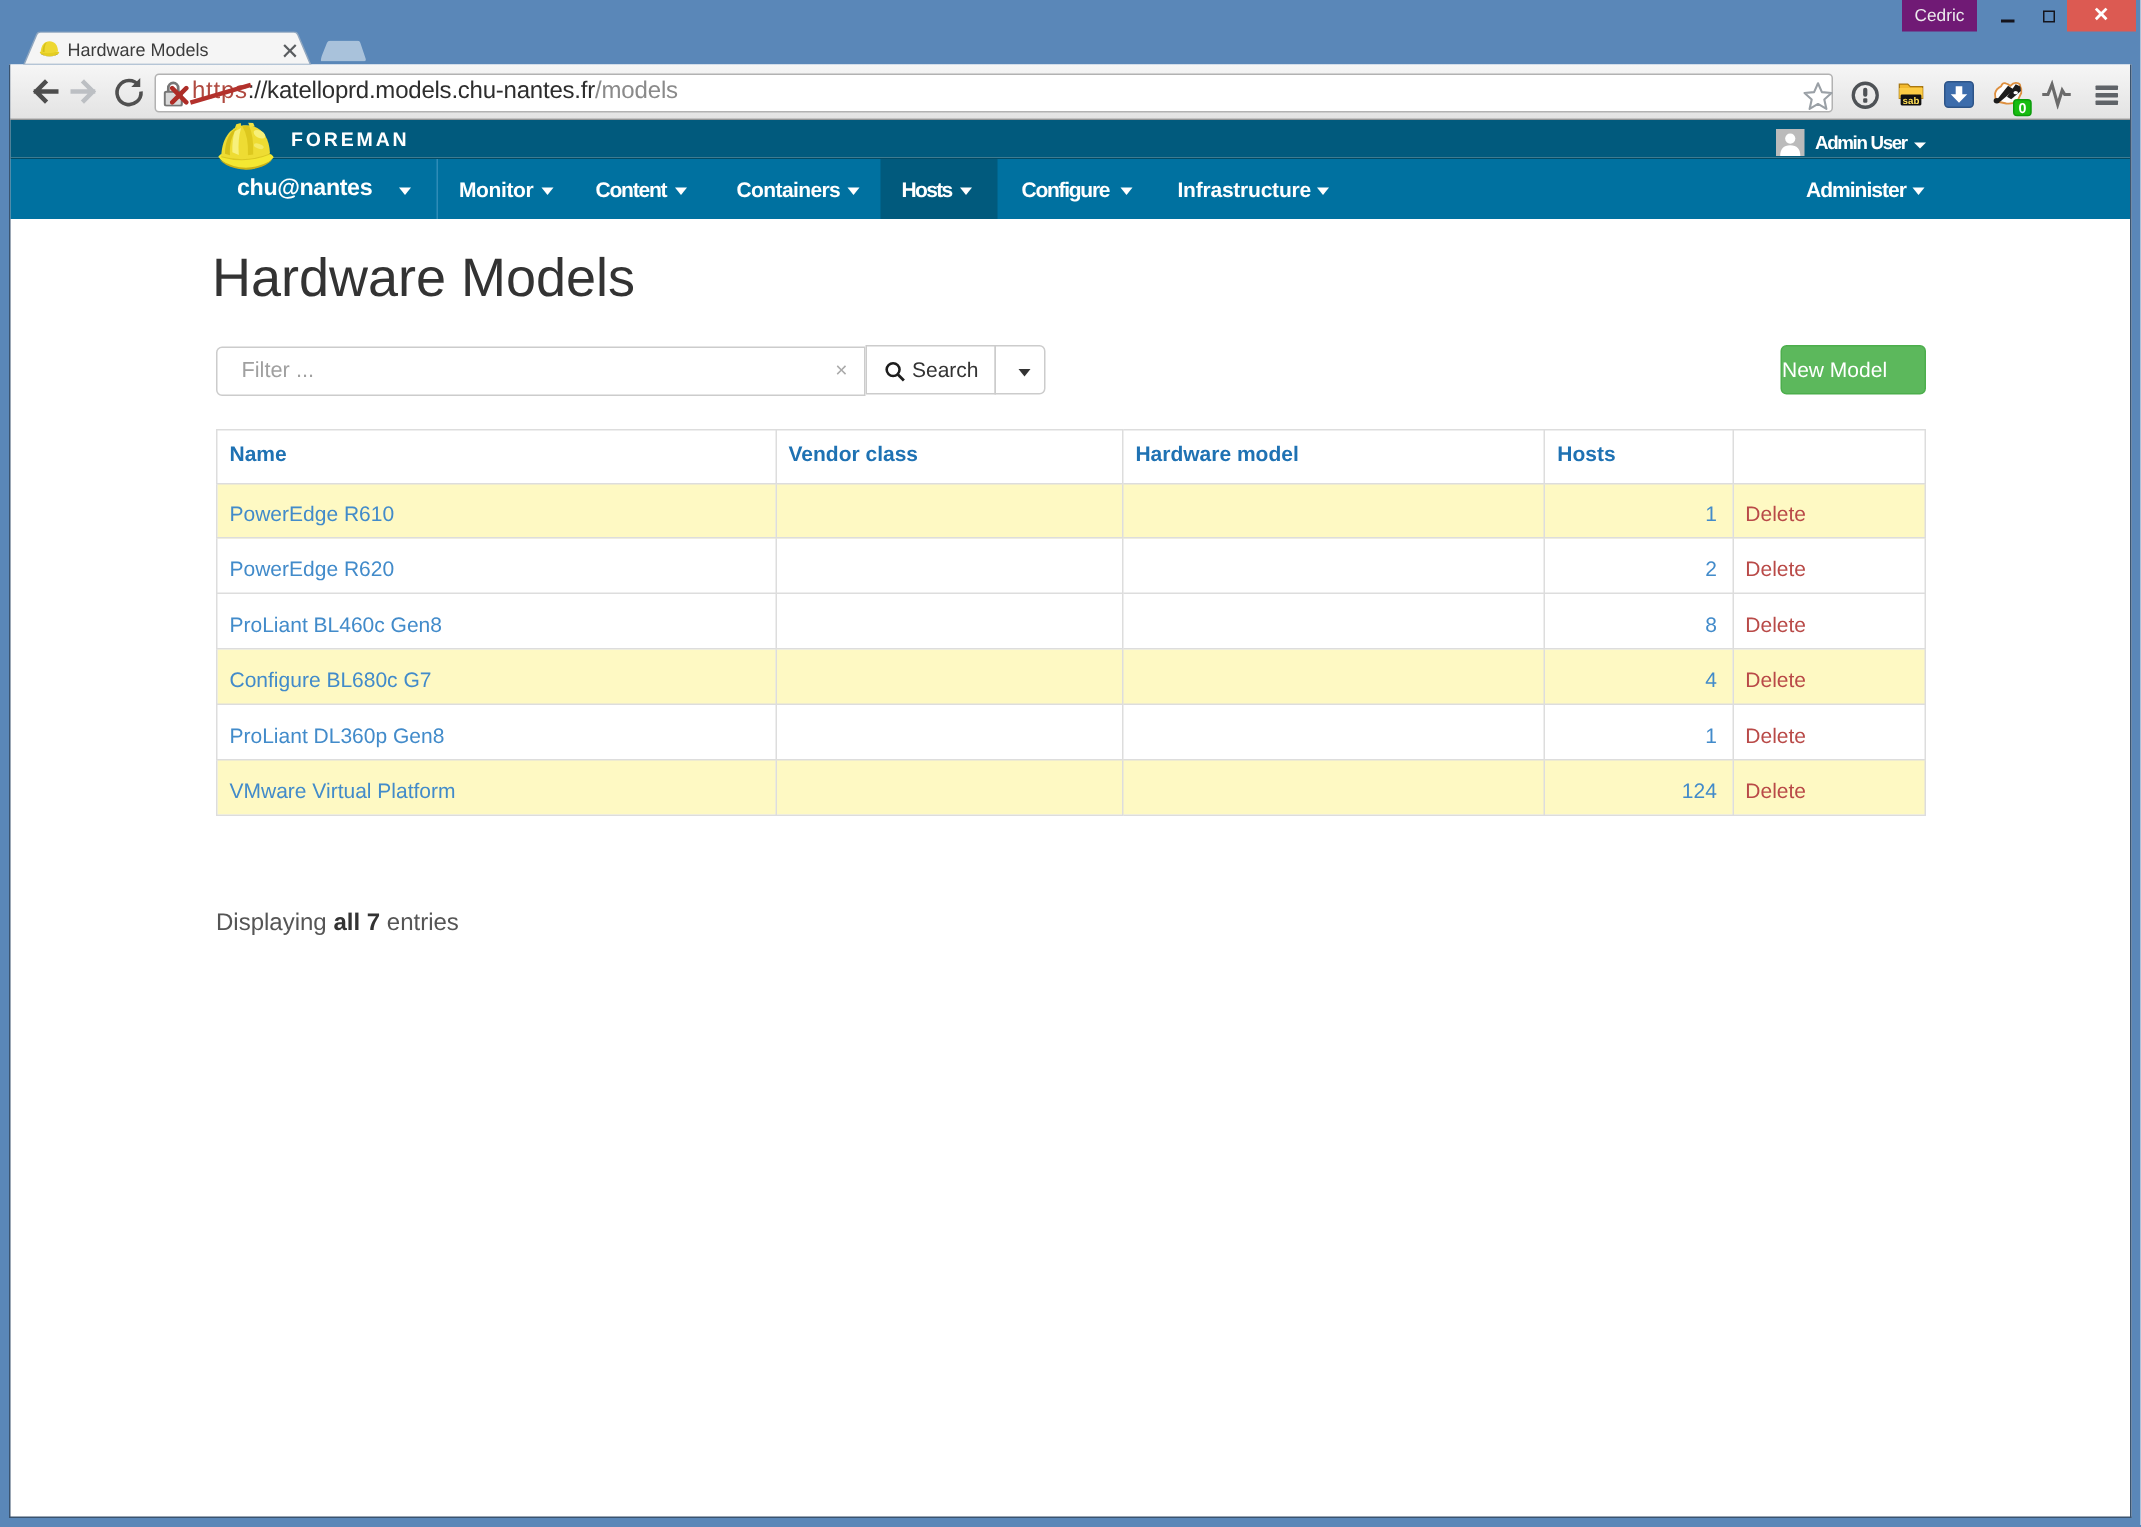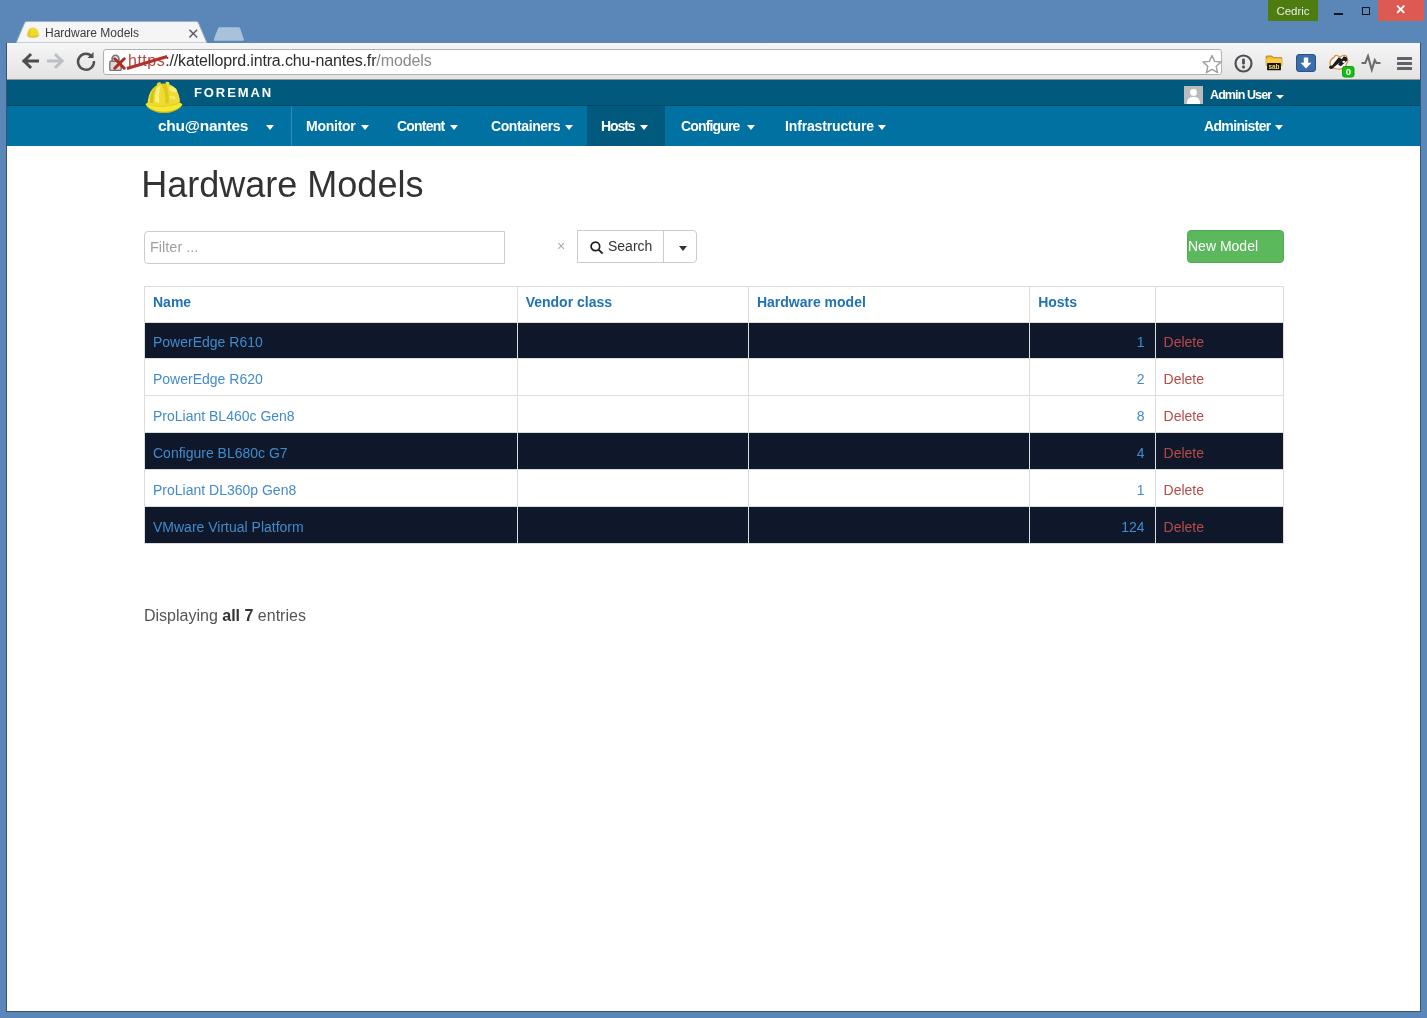--- a/index.html
+++ b/index.html
@@ -3,21 +3,21 @@
 *{margin:0;padding:0;box-sizing:border-box}
 html,body{width:1427px;height:1018px}
 body{position:relative;background:#5a87b8;font-family:"Liberation Sans",sans-serif;overflow:hidden}
 .abs{position:absolute}
 
 .client{position:absolute;left:6px;top:43px;width:1415px;height:969px;background:#fff;border:1px solid #3a536e;border-top:none}
 .toolbar{position:absolute;left:7px;top:43px;width:1413px;height:37px;background:linear-gradient(#f6f6f6,#e3e3e3);border-bottom:1px solid #959595}
 
 .tabtitle{position:absolute;left:45px;top:26px;font-size:12px;color:#3c3c3c}
 .tabclose{position:absolute;left:187px;top:24.5px;font-size:15px;color:#5a5d60}
-.cedric{position:absolute;left:1268px;top:0;width:50px;height:21px;background:#4d7c0f;color:#ececec;font-size:11.5px;text-align:center;line-height:22.5px}
+.cedric{position:absolute;left:1268px;top:0;width:50px;height:21px;background:#701a75;color:#ececec;font-size:11.5px;text-align:center;line-height:22.5px}
 .minbtn{position:absolute;left:1334px;top:12.5px;width:9px;height:2.6px;background:#14141c}
 .maxbtn{position:absolute;left:1362px;top:7px;width:7.5px;height:8px;border:1.5px solid #14141c}
 .closebtn{position:absolute;left:1378px;top:0;width:45.5px;height:20.5px;background:#dc5a52;color:#fff;text-align:center;font-size:13px;font-weight:bold;line-height:20px}
 
 .urlbar{position:absolute;left:103px;top:48.8px;width:1119px;height:26.7px;background:#fff;border:1px solid #b2b2b2;border-radius:3px}
 .urltext{position:absolute;left:128px;top:49px;height:23px;line-height:23px;font-size:16px;letter-spacing:-0.1px;white-space:pre}
 .uhttps{color:#b04a40;letter-spacing:0.5px}
 .udom{color:#2d2d2d;letter-spacing:-0.15px}
 .upath{color:#8a8a8a}
 .ustrike{position:absolute;left:126px;top:60.5px;width:42px;height:2.6px;background:#b3312c;transform:rotate(-16.5deg)}
@@ -29,33 +29,33 @@
 .navbar{position:absolute;left:7px;top:106px;width:1413px;height:40px;background:#0071a0}
 .navactive{position:absolute;left:587px;top:106px;width:78px;height:40px;background:#015a7d}
 .logotext{position:absolute;left:194px;top:80px;height:25px;line-height:25.5px;font-size:13px;font-weight:bold;letter-spacing:1.9px;color:#ffffff}
 .navitem{position:absolute;top:106px;height:40px;line-height:40px;font-size:14px;font-weight:bold;color:#fff}
 .ncaret{position:absolute;top:124.5px;width:0;height:0;border-left:4.8px solid transparent;border-right:4.8px solid transparent;border-top:5px solid #fff}
 .adminuser{position:absolute;left:1210px;top:82.5px;height:25px;line-height:25px;font-size:12.5px;font-weight:bold;letter-spacing:-0.9px;color:#fff}
 .acaret{position:absolute;left:1276px;top:95px;width:0;height:0;border-left:4.5px solid transparent;border-right:4.5px solid transparent;border-top:4.5px solid #fff}
 .avatar{position:absolute;left:1184px;top:86px;width:19px;height:18px;background:#bbbbbb}
 
 .h1{position:absolute;left:141.3px;top:165px;font-size:36px;line-height:40px;color:#333}
-.finput{position:absolute;left:144px;top:230.5px;width:361px;height:33px;background:#fff;border:1px solid #ccc;border-radius:4px 0 0 4px;font-size:14.5px;color:#a0a0a0;line-height:31px;padding-left:5px}
+.finput{position:absolute;left:144px;top:230.5px;width:433px;height:33px;background:#fff;border:1px solid #ccc;border-radius:4px 0 0 4px;font-size:14.5px;color:#a0a0a0;line-height:31px;padding-left:16px}
 .fclear{position:absolute;left:551px;top:230px;width:20px;height:33px;line-height:32px;color:#aaa;font-size:14px;text-align:center}
 .sbtn{position:absolute;left:577px;top:230px;width:87px;height:33px;background:#fff;border:1px solid #ccc;color:#333;font-size:14px}
 .sbtntext{position:absolute;left:30px;top:0;line-height:31px}
 .cbtn{position:absolute;left:663px;top:230px;width:34px;height:33px;background:#fff;border:1px solid #ccc;border-radius:0 4px 4px 0}
 .ccaret{position:absolute;left:14.6px;top:15.2px;width:0;height:0;border-left:4px solid transparent;border-right:4px solid transparent;border-top:5px solid #333}
 .newmodel{position:absolute;left:1187px;top:230px;width:97px;height:33px;background:#5cb85c;border:1px solid #4cae4c;border-radius:4px;color:#fff;font-size:14px;line-height:31px}
 
 .tbl{position:absolute;left:144px;top:285.5px;width:1140px;border-collapse:collapse;font-size:14px;color:#333}
 .tbl th,.tbl td{border:1px solid #ddd;line-height:20px;text-align:left;vertical-align:middle}
 .tbl th{padding:5.5px 8px;height:36px;vertical-align:top;color:#1f72b3;font-weight:bold}
 .tbl td{padding:9.95px 8px 5.95px}
-.tbl tr.o td{background:#0f172a}
+.tbl tr.o td{background:#fef9c3}
 .tbl a{color:#428bca;text-decoration:none}
 .tdh{text-align:right !important;padding-right:10px !important;color:#428bca}
 .tdd{text-align:right;color:#b94a48}
 .disp{position:absolute;left:144px;top:606px;font-size:16px;line-height:20px;color:#555}
 .disp b{color:#333}
 </style></head><body>
 <div class="client"></div>
 <div class="toolbar"></div>
 
 <svg class="abs" style="left:14px;top:21px" width="200" height="22" viewBox="0 0 200 22">
@@ -89,21 +89,21 @@
 </svg>
 <div class="urlbar"></div>
 
 <svg class="abs" style="left:109px;top:53.5px" width="13" height="17.5" viewBox="0 0 13 17.5">
   <rect x="0.8" y="7.2" width="11.4" height="9.3" rx="1.2" fill="#d9d9d9" stroke="#767676" stroke-width="1.4"></rect>
   <path d="M3.2,7.2 V4.6 A3.3 3.3 0 0 1 9.8,4.6 V7.2" fill="none" stroke="#767676" stroke-width="1.8"></path>
 </svg>
 <svg class="abs" style="left:113px;top:57px" width="13" height="13" viewBox="0 0 13 13">
   <path d="M1.8,1.8 L11.2,11.2 M11.2,1.8 L1.8,11.2" stroke="#ad2d27" stroke-width="3" stroke-linecap="round" fill="none"></path>
 </svg>
-<div class="urltext"><span class="uhttps">https</span><span class="udom">://katelloprd.intra.chu-nantes.fr</span><span class="upath">/models</span></div>
+<div class="urltext"><span class="uhttps">https</span><span class="udom">://katelloprd.models.chu-nantes.fr</span><span class="upath">/models</span></div>
 <div class="ustrike"></div>
 
 <svg class="abs" style="left:1202px;top:53.5px" width="20" height="20" viewBox="0 0 20 20">
   <path d="M10,1.5 L12.6,7.4 L19,8 L14.2,12.3 L15.6,18.6 L10,15.3 L4.4,18.6 L5.8,12.3 L1,8 L7.4,7.4 Z" fill="none" stroke="#9aa0a6" stroke-width="1.4" stroke-linejoin="round"></path>
 </svg>
 
 <svg class="abs" style="left:1234px;top:54px" width="19" height="19" viewBox="0 0 19 19">
   <circle cx="9.5" cy="9.5" r="8" fill="none" stroke="#4e5256" stroke-width="2.2"></circle>
   <rect x="8.1" y="4.5" width="2.8" height="6" rx="1.3" fill="#4e5256"></rect>
   <rect x="8.1" y="11.5" width="2.8" height="3" rx="0.8" fill="#4e5256"></rect>

